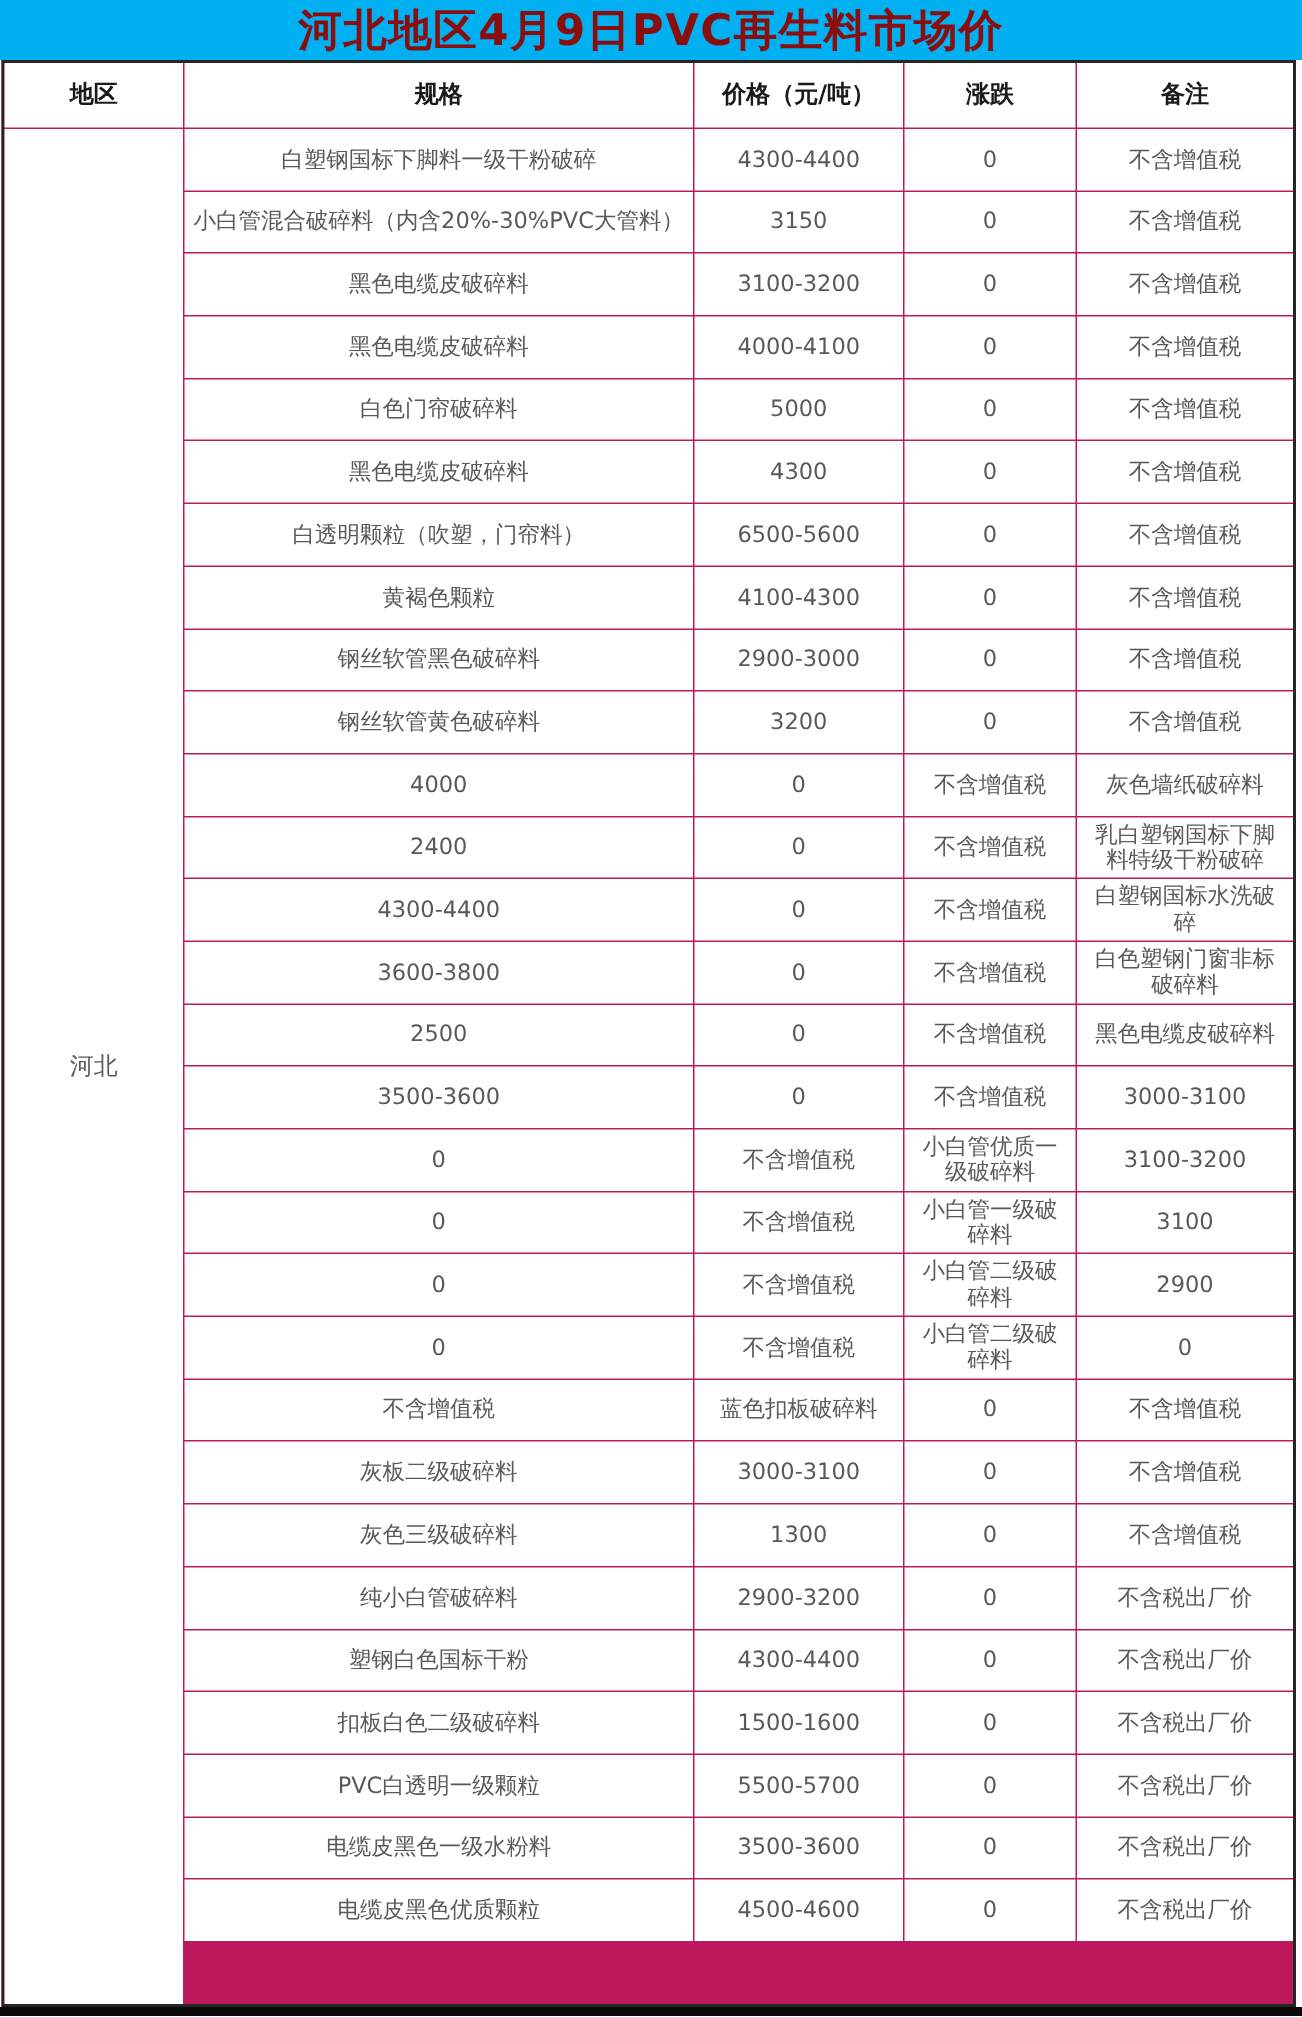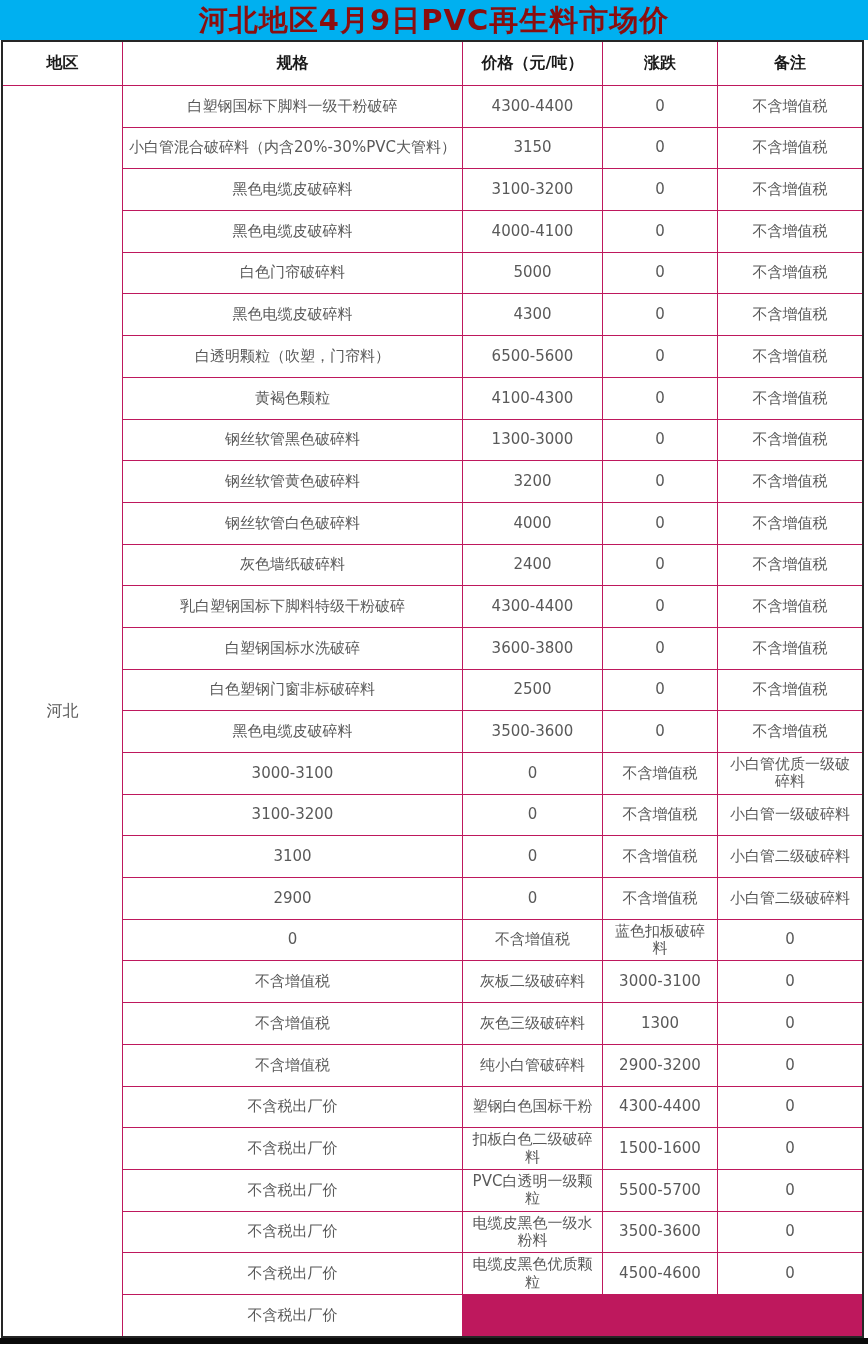--- a/index.html
+++ b/index.html
@@ -120,30 +120,29 @@
   <div class="cell">6500-5600</div>
   <div class="cell">0</div>
   <div class="cell">不含增值税</div>
 
   <div class="cell">黄褐色颗粒</div>
   <div class="cell">4100-4300</div>
   <div class="cell">0</div>
   <div class="cell">不含增值税</div>
 
   <div class="cell">钢丝软管黑色破碎料</div>
-  <div class="cell">1300-3000</div>
+  <div class="cell">2900-3000</div>
   <div class="cell">0</div>
   <div class="cell">不含增值税</div>
 
   <div class="cell">钢丝软管黄色破碎料</div>
   <div class="cell">3200</div>
   <div class="cell">0</div>
   <div class="cell">不含增值税</div>
 
-  <div class="cell">钢丝软管白色破碎料</div>
   <div class="cell">4000</div>
   <div class="cell">0</div>
   <div class="cell">不含增值税</div>
 
   <div class="cell">灰色墙纸破碎料</div>
   <div class="cell">2400</div>
   <div class="cell">0</div>
   <div class="cell">不含增值税</div>
 
   <div class="cell">乳白塑钢国标下脚料特级干粉破碎</div>

